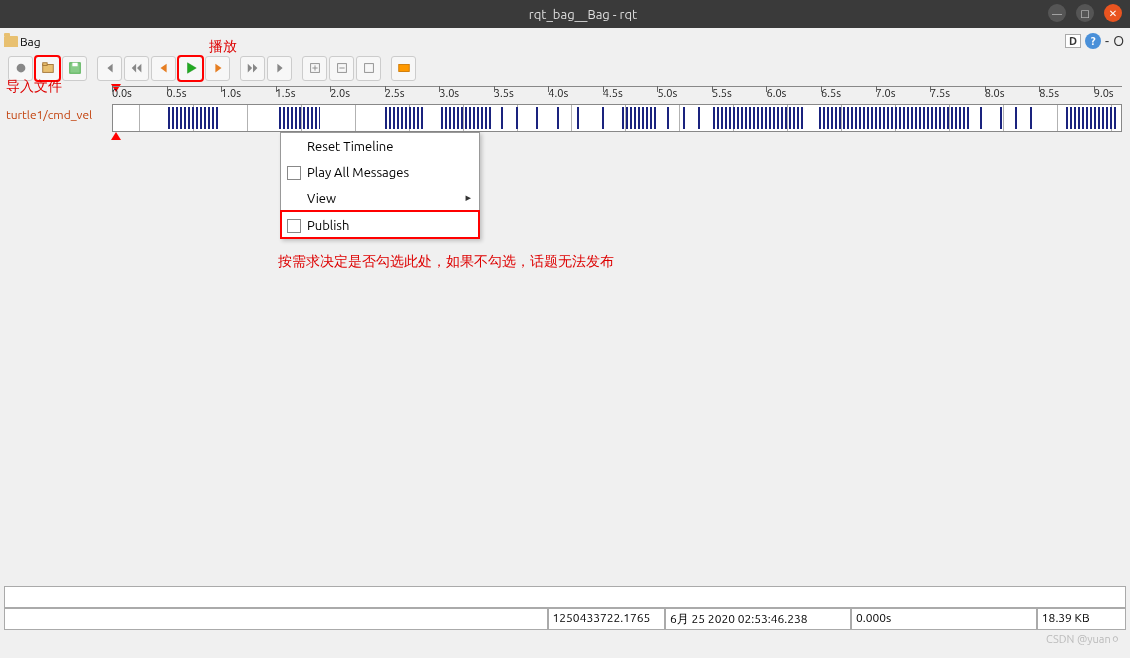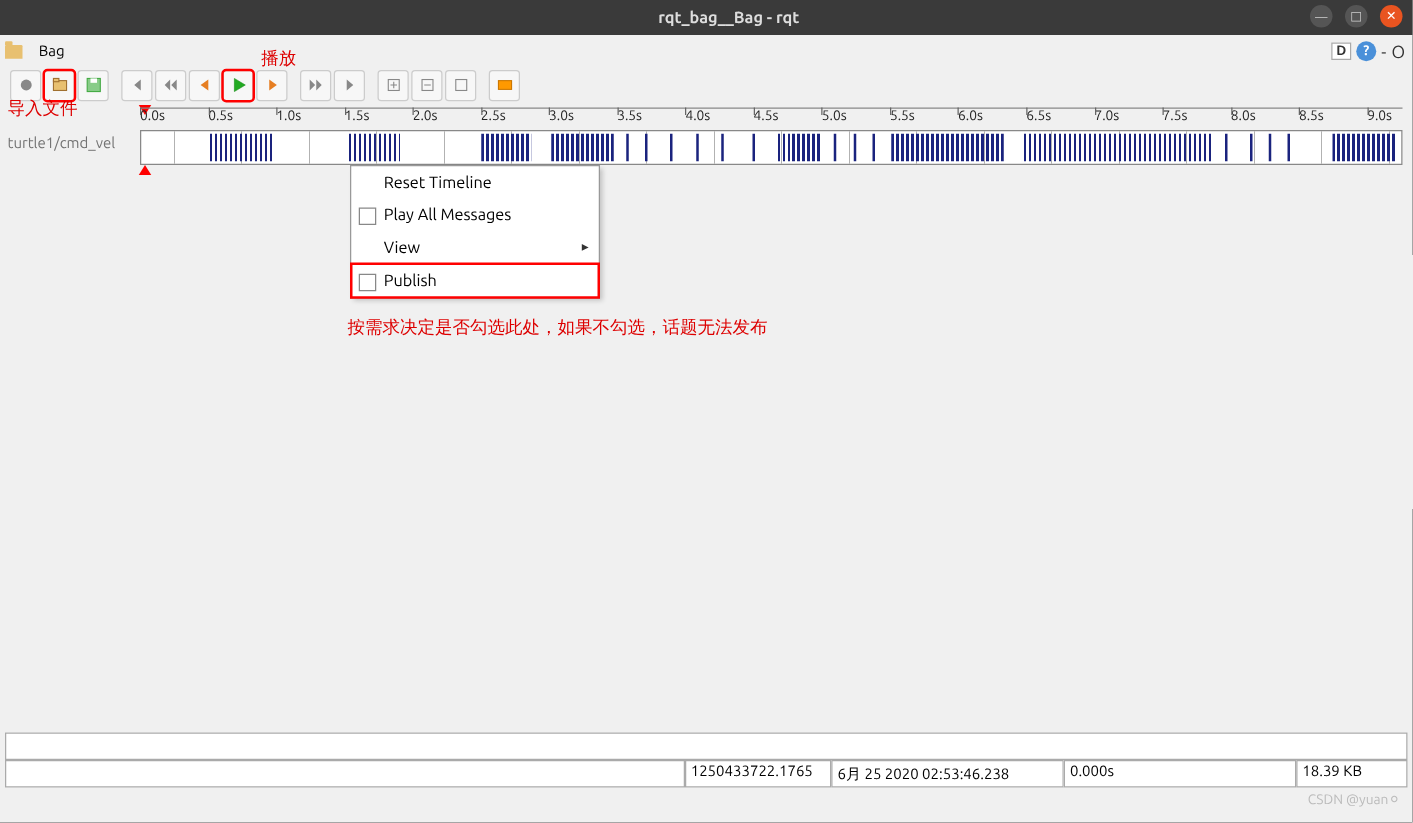--- a/index.html
+++ b/index.html
@@ -1,41 +1,41 @@
 <!DOCTYPE html>
 <html><head>
 <meta charset="utf-8">
 <style>
 * { box-sizing: border-box; margin: 0; padding: 0; font-family: "Ubuntu", "DejaVu Sans", sans-serif; }
 body { width: 1130px; height: 658px; background: #2b2b2b; overflow: hidden; position: relative; }
 .titlebar { height: 28px; background: #3a3a3a; display: flex; align-items: center; justify-content: center; position: relative; }
-.titlebar-title { color: #ddd; font-size: 13px; font-weight: bold; margin-left: 36px; }
+.titlebar-title { color: #ddd; font-size: 13px; font-weight: normal; margin-left: 36px; }
 .titlebar-controls { position: absolute; right: 8px; top: 4px; display: flex; gap: 10px; align-items: center; }
 .win-btn { width: 18px; height: 18px; border-radius: 50%; display: flex; align-items: center; justify-content: center; font-size: 10px; cursor: pointer; }
 .win-min, .win-max { background: #555; color: #ccc; }
 .win-close { background: #e95420; color: #fff; }
 .main { background: #f0f0f0; height: 630px; padding: 4px; }
 .top-toolbar { display: flex; align-items: center; height: 18px; justify-content: space-between; }
-.bag-label { display: flex; align-items: center; gap: 13px; font-size: 12px; }
+.bag-label { display: flex; align-items: center; gap: 2px; font-size: 12px; }
 .folder-icon { width: 14px; height: 11px; background: #e8c070; border-radius: 1px 1px 0 0; display: inline-block; position: relative; }
 .folder-icon::before { content:""; position:absolute; top:-3px; left:0; width:6px; height:3px; background:#e8c070; border-radius:1px 1px 0 0; }
 .top-right { display: flex; align-items: center; gap: 4px; padding-right: 2px; }
 .d-badge { background:#fff; border:1px solid #aaa; padding:0 3px; font-size:11px; font-weight:bold; color:#333; }
 .help-icon { width:16px; height:16px; border-radius:50%; background:#4a90d9; color:#fff; display:flex; align-items:center; justify-content:center; font-size:11px; font-weight:bold; }
 .minus-o { font-size:14px; color:#333; }
 .tool-row { display:flex; align-items:center; height:32px; margin-top:2px; gap:2px; padding-left:4px; }
 .tbtn { width:25px; height:25px; border:1px solid #ccc; border-radius:3px; background:#f7f7f7; display:flex; align-items:center; justify-content:center; cursor:pointer; }
 .tbtn svg { width:14px; height:14px; }
 .highlight-red { outline: 2px solid red; outline-offset: -1px; }
 .annotation { color: #d00; font-size: 14px; position: absolute; font-family: "SimSun", serif; }
 .timeline-area { position: relative; margin-top: 2px; height: 60px; }
 .ruler { position: relative; height: 18px; border-top: 1px solid #888; }
 .tick { position: absolute; top: 0; font-size: 11px; color: #222; }
 .tick::before { content:""; position:absolute; top:-1px; left:0; width:1px; height:6px; background:#666; }
-.topic-label { font-size: 12px; color:#737373; position:absolute; left:2px; top:22px; }
+.topic-label { font-size: 12px; color:#c2410c; position:absolute; left:2px; top:22px; }
 .track { position:absolute; left:108px; right:4px; top:18px; height:28px; border:1px solid #888; background:#fff; overflow:hidden; }
 .burst { position:absolute; top:2px; bottom:2px; background: repeating-linear-gradient(90deg,#1a237e 0,#1a237e 2px,transparent 2px,transparent 4px); }
 .sparse { position:absolute; top:2px; bottom:2px; width:2px; background:#1a237e; }
 .dash-overlay { position:absolute; top:0; bottom:0; left:0; right:0; background: repeating-linear-gradient(90deg, transparent 0, transparent 26px, rgba(0,0,0,0.3) 26px, rgba(0,0,0,0.3) 27px, transparent 27px, transparent 54px); pointer-events:none; }
 .playhead { position:absolute; left:107px; top:-2px; width:0; height:0; border-left:5px solid transparent; border-right:5px solid transparent; border-top:8px solid red; }
 .playhead-bottom { position:absolute; left:107px; top:46px; width:0; height:0; border-left:5px solid transparent; border-right:5px solid transparent; border-bottom:8px solid red; }
 .context-menu { position:absolute; left:280px; top:132px; width:200px; background:#fff; border:1px solid #999; box-shadow:2px 2px 4px rgba(0,0,0,0.2); font-size:13px; }
 .menu-item { padding:6px 10px 6px 26px; position:relative; cursor:pointer; }
 .menu-check::before { content:""; position:absolute; left:6px; top:7px; width:12px; height:12px; border:1px solid #888; background:#fff; }
 .menu-arrow::after { content:"▸"; position:absolute; right:8px; top:6px; color:#333; font-size:11px; }

